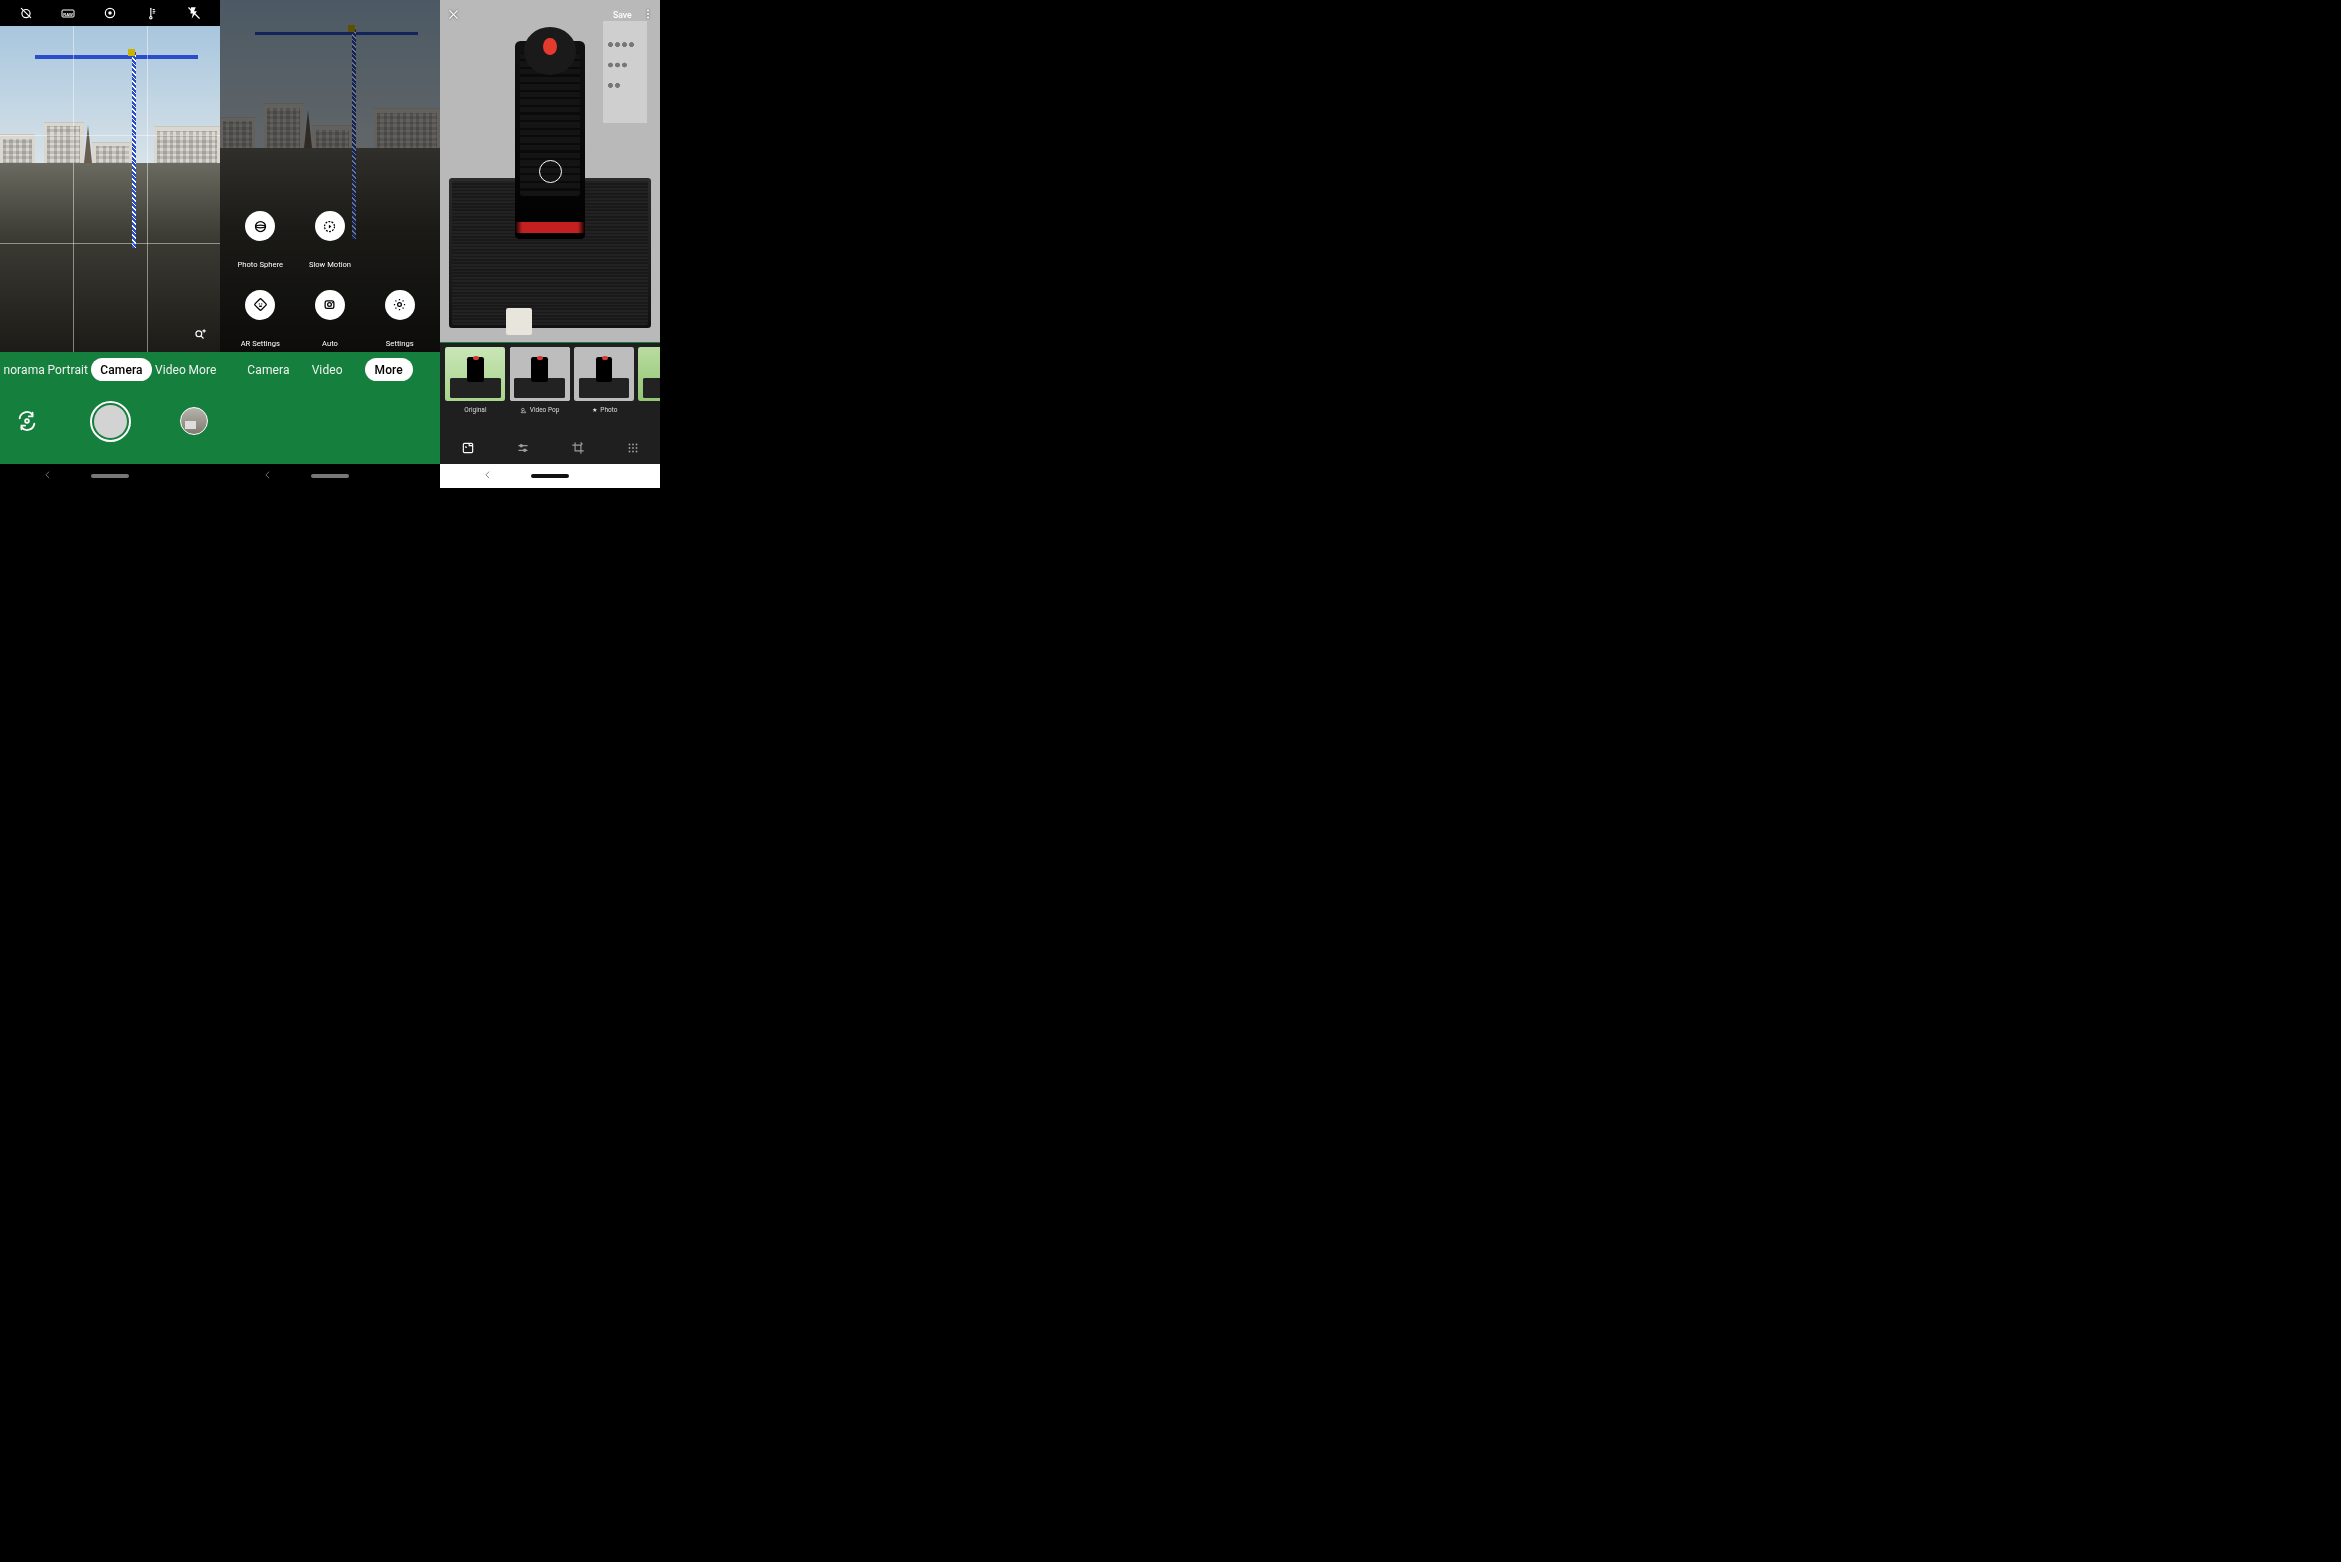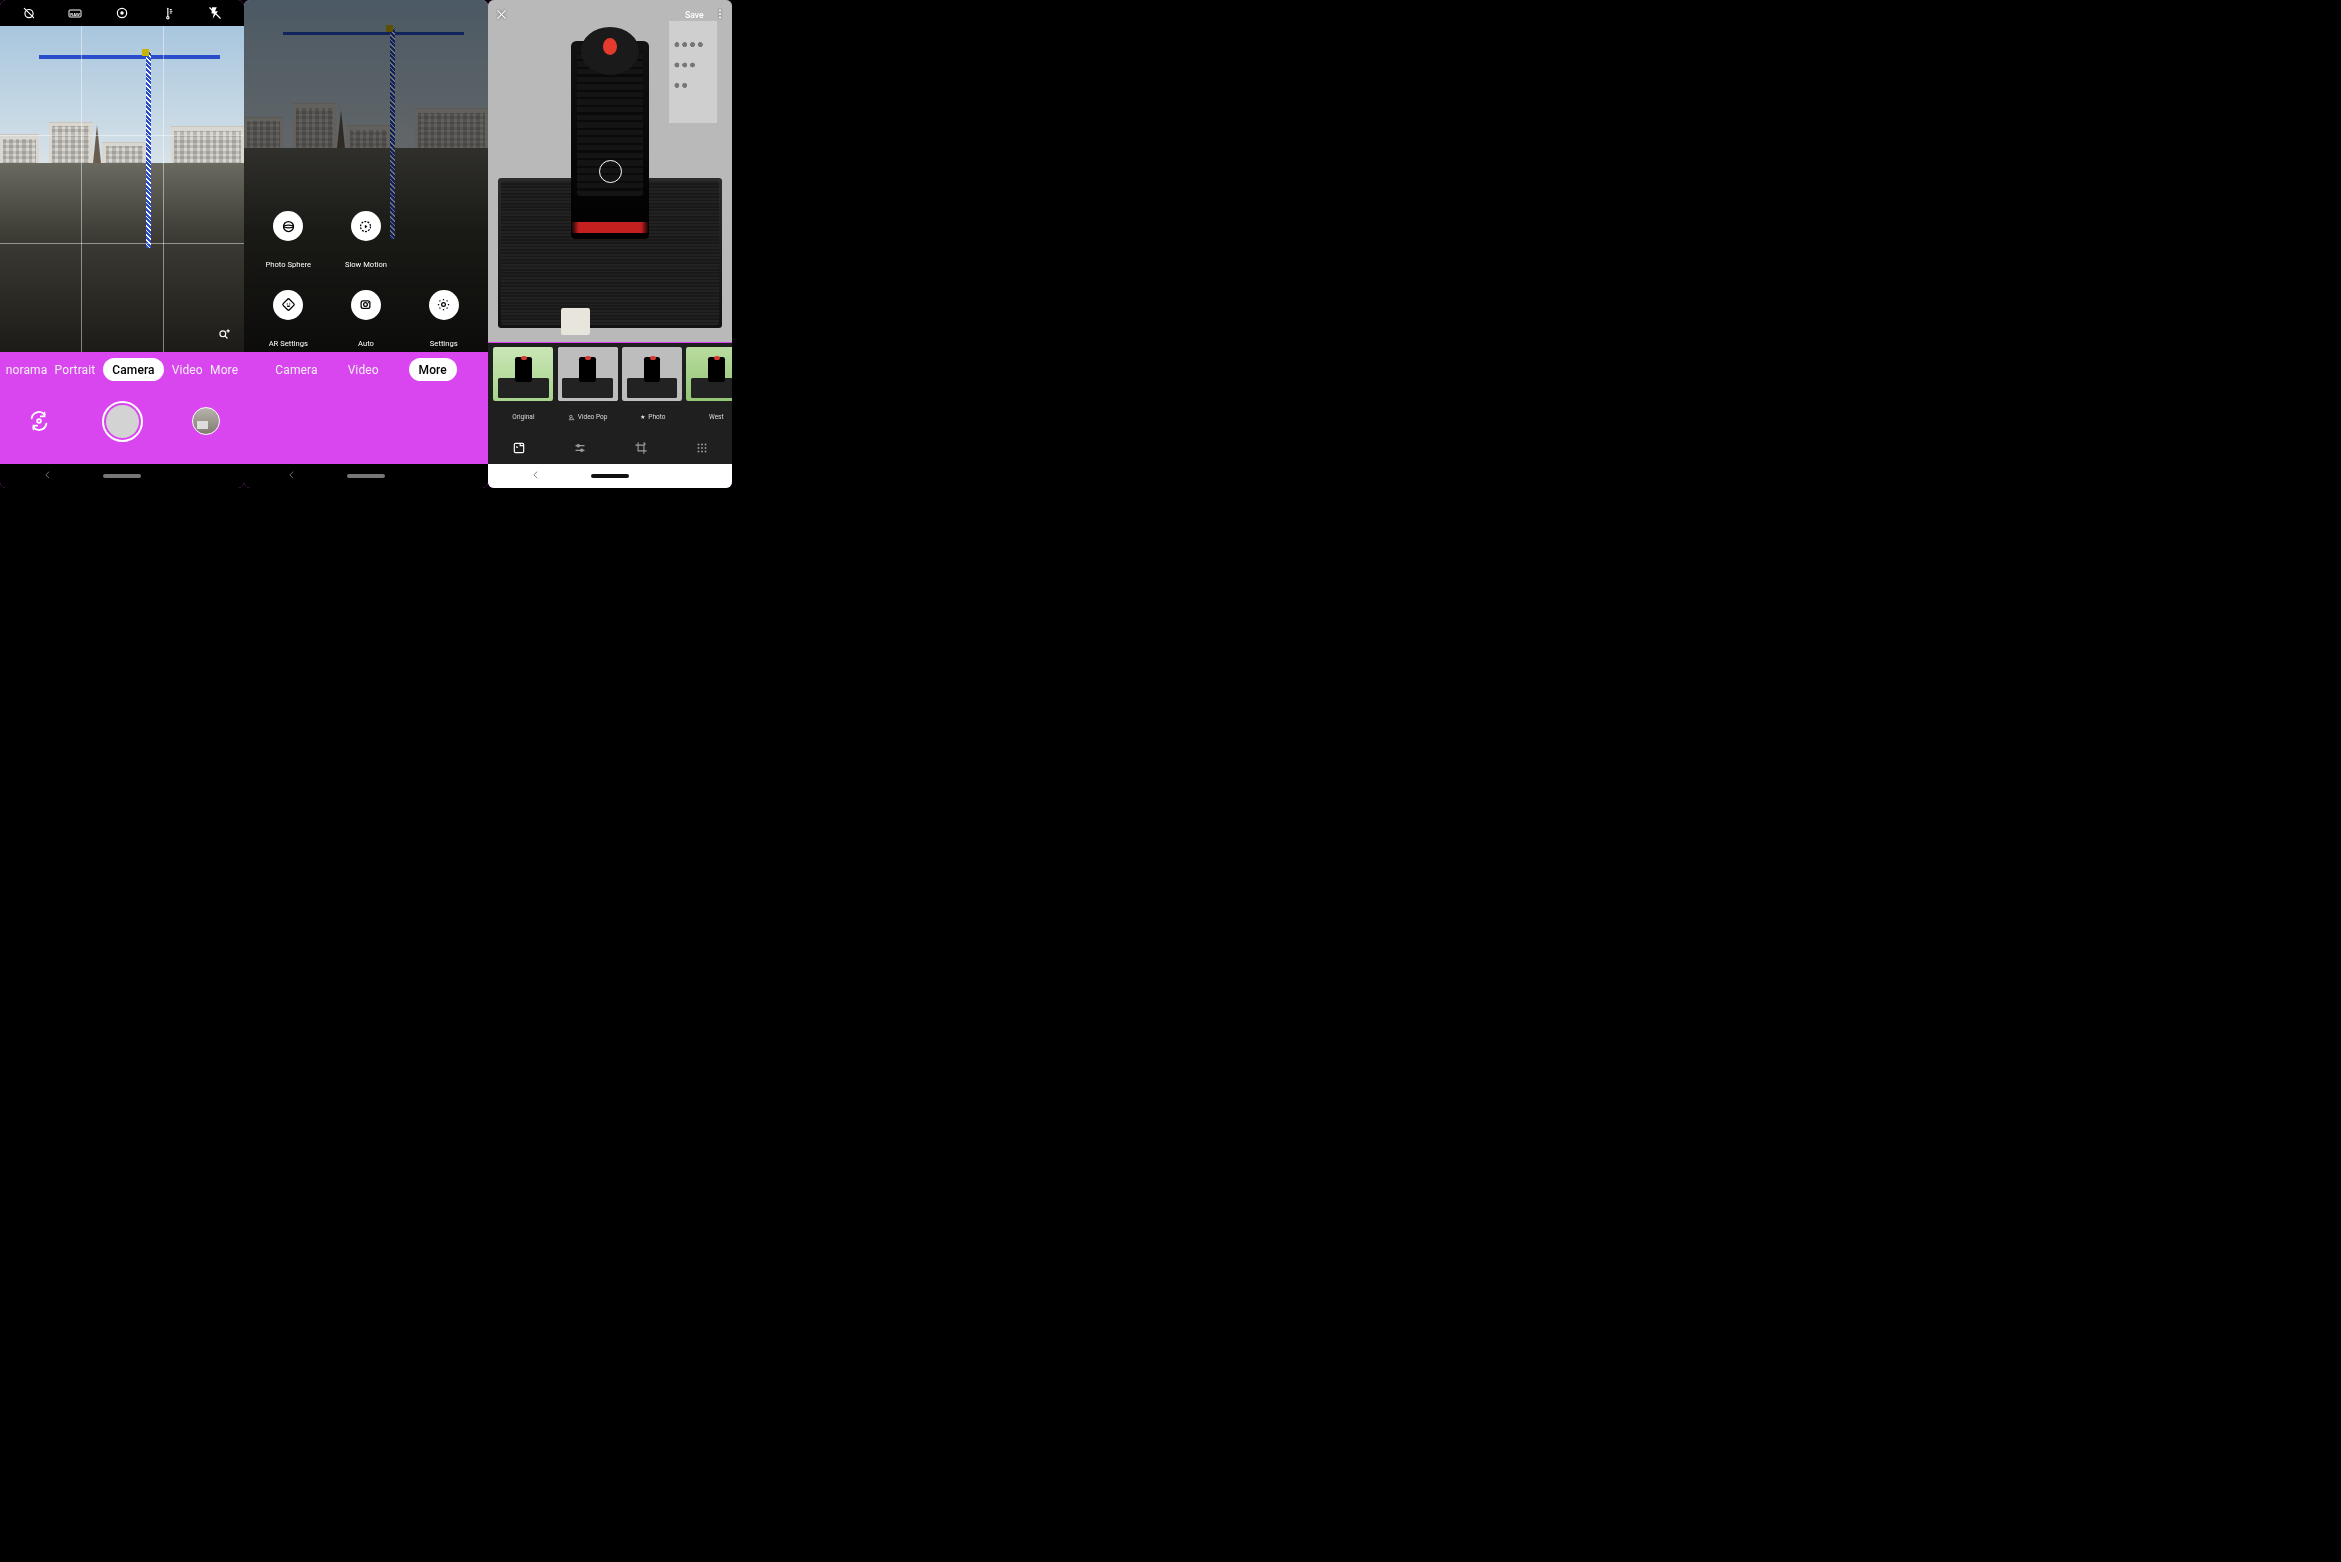--- a/index.html
+++ b/index.html
@@ -1,18 +1,18 @@
 <!DOCTYPE html>
 <html style="font-size:8.7px"><head>
 <meta charset="utf-8">
 <style>
   * { box-sizing: border-box; margin: 0; padding: 0; }
   html, body { width: 100%; height: 100%; background: #000; font-family: Roboto, Arial, sans-serif; color: #fff; }
   .stage { width: 733px; height: 488px; display: flex; position: relative; }
-  .panel { position: relative; width: 244px; height: 100%; background: #d946ef; overflow: hidden; border-radius: 6px; }
+  .panel { position: relative; width: 220px; height: 100%; background: #15803d; overflow: hidden; }
 
   
   .topbar { height: 26px; display: flex; align-items: center; justify-content: space-around; background: #000; padding: 0 5.4px; }
   .ticon { width: 14px; height: 14px; display: flex; align-items: center; justify-content: center; color: #fff; }
 
   
   .viewfinder { position: absolute; top: 26px; left: 0; right: 0; height: 326px; overflow: hidden; }
   .scene { position: absolute; inset: 0; }
   .sky { position: absolute; top: 0; left: 0; right: 0; height: 42%; background: linear-gradient(#a8c6de 0%, #c4d7e4 60%, #d8e2e8 100%); }
   .ground { position: absolute; top: 42%; left: 0; right: 0; bottom: 0; background: linear-gradient(#6b6a60 0%, #3b3a33 40%, #1c1b17 100%); }
@@ -87,21 +87,21 @@
     radial-gradient(circle at 10% 50%, #777 2.2px, transparent 2.7px),
     radial-gradient(circle at 30% 50%, #777 2.2px, transparent 2.7px),
     radial-gradient(circle at 50% 50%, #777 2.2px, transparent 2.7px),
     radial-gradient(circle at 10% 80%, #777 2.2px, transparent 2.7px),
     radial-gradient(circle at 30% 80%, #777 2.2px, transparent 2.7px); }
   .focus-ring { position:absolute; left:50%; top:50%; width:23px; height:23px; margin:-11.4px 0 0 -11.4px; border:1.1px solid #fff; border-radius:50%; }
   .usb { position:absolute; left:30%; bottom:2%; width:12%; height:8%; background:#e8e5dc; border-radius:2.2px; }
 
   .filterstrip { position:absolute; top:343px; left:0; right:0; height:90px; background:#1f1f1f; display:flex; flex-direction:column; }
   .thumbs { flex:1; display:flex; gap:4.3px; padding:4.3px 5.4px 0 5.4px; overflow:hidden; }
-  .ft { width:60px; display:flex; flex-direction:column; align-items:center; gap:12px; }
+  .ft { width:60px; display:flex; flex-direction:column; align-items:center; gap:5px; }
   .ft .tbox { width:60px; height:54px; border-radius:2.2px; position:relative; overflow:hidden; background:#111; }
   .ft.sel .tbox { outline:1.1px solid #fff; outline-offset:-1.1px; }
   .ft .tlabel { font-size:6.5px; color:#ddd; display:flex; align-items:center; gap:2.2px; }
   .ft .tlabel svg { width:7.6px; height:7.6px; }
   .ft-mini { position:absolute; inset:0; }
   .ft-mini .mlap { position:absolute; left:8%; right:8%; top:56%; bottom:6%; background:#222; border-radius:1.6px; }
   .ft-mini .mlens { position:absolute; left:36%; top:18%; width:28%; height:46%; background:#000; border-radius:2.2px; }
   .ft-mini .mcap { position:absolute; left:46%; top:16%; width:10%; height:8%; border-radius:50%; background:#d63a2e; }
   .ft-orig .ft-mini { background:linear-gradient(#c9e6b6,#a8d48c); }
   .ft-pop .ft-mini, .ft-auto .ft-mini { background:#bdbdbd; }

